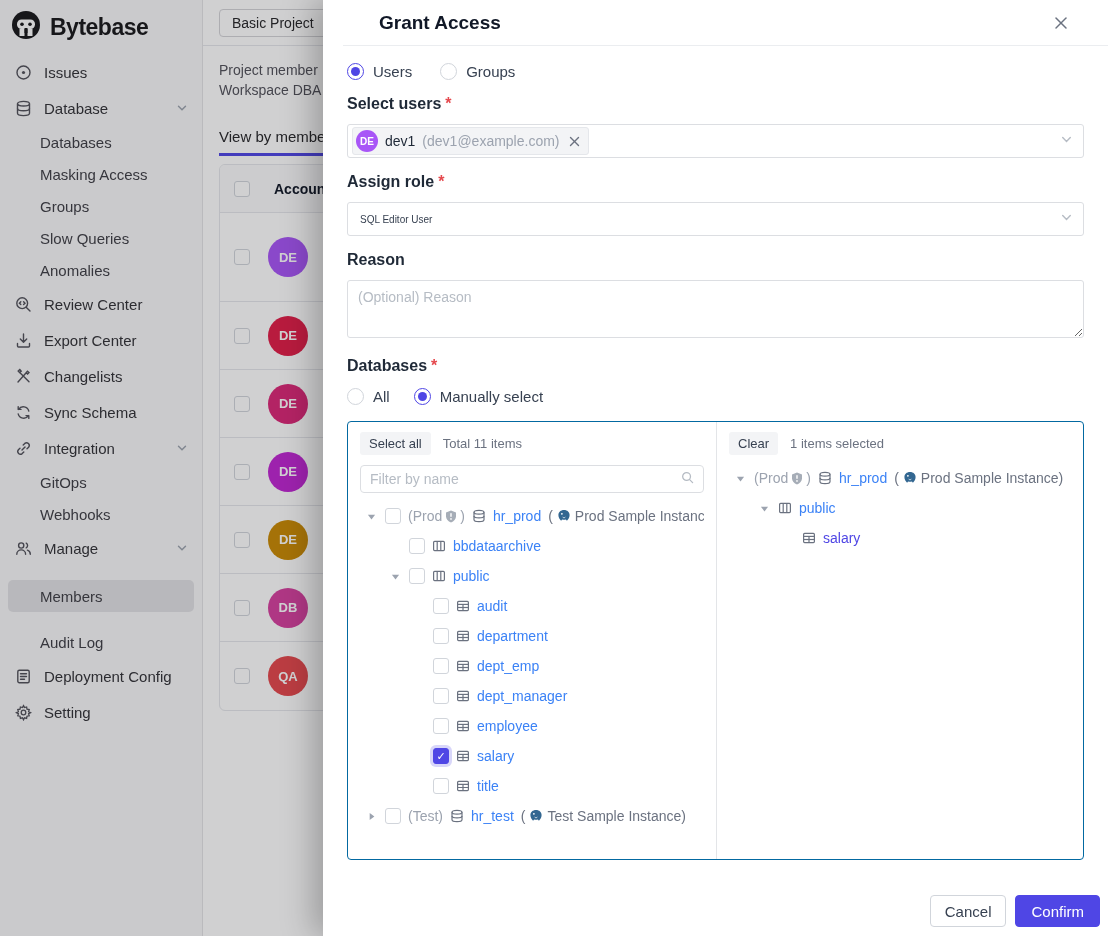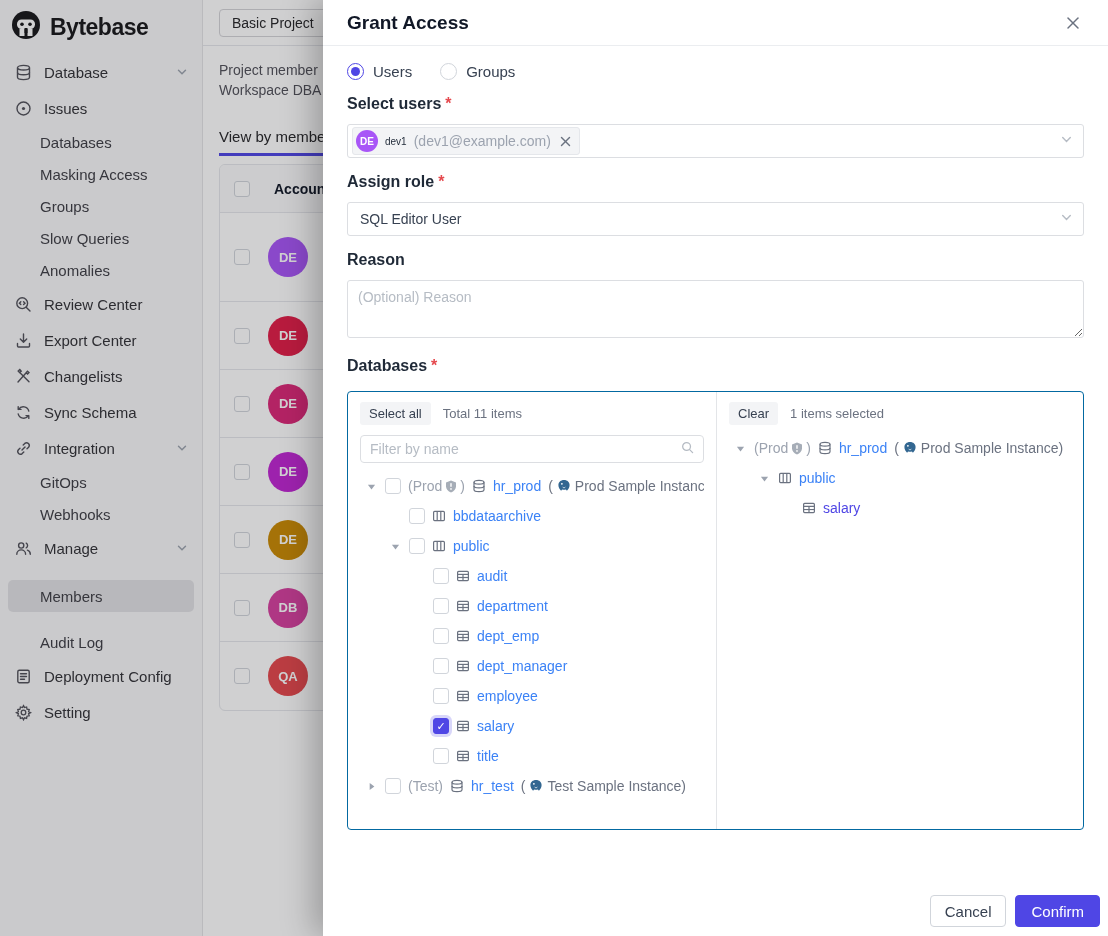--- a/index.html
+++ b/index.html
@@ -39,36 +39,36 @@
   .acct .em { font-size:14px; color:#3f3f46; line-height:20px; }
 
   .cb { width:16px; height:16px; border:1px solid #d1d5db; border-radius:3px; background:#fff; flex:none; display:flex; align-items:center; justify-content:center; }
   .cb.checked { background:#4f46e5; border-color:#4f46e5; box-shadow:0 0 0 3px rgba(79,70,229,.22); }
   .cb.checked::after { content:"\2713"; color:#fff; font-size:11px; font-weight:700; line-height:1; }
 
   .overlay { position:absolute; inset:0; background:rgba(20,20,25,0.20); z-index:40; }
 
   
   .modal { position:absolute; top:0; bottom:0; left:323px; right:0; background:#fff; z-index:50; box-shadow:-10px 0 30px rgba(0,0,0,.25); display:flex; flex-direction:column; }
-  .m-header { height:46px; flex:none; display:flex; align-items:center; justify-content:space-between; padding:0 24px; border-bottom:1px solid #ebedf0; }
+  .m-header { height:46px; flex:none; display:flex; align-items:center; justify-content:space-between; padding:0 36px; border-bottom:1px solid #ebedf0;margin-left:20px; }
   .m-title { font-size:19px; font-weight:600; color:#111827; }
   .m-close { width:22px; height:22px; display:flex; align-items:center; justify-content:center; cursor:pointer; }
   .m-body { padding:0 24px; flex:1; }
   .radio-row { display:flex; align-items:center; gap:28px; margin-top:17px; }
   .radio-opt { display:flex; align-items:flex-start; gap:9px; font-size:15px; color:#374151; cursor:pointer; }
   .radio { width:17px; height:17px; border-radius:50%; border:1px solid #d1d5db; background:#fff; position:relative; flex:none; }
   .radio.checked { border:1.5px solid #4f46e5; }
   .radio.checked::after { content:""; position:absolute; left:50%; top:50%; width:9px; height:9px; margin:-4.5px 0 0 -4.5px; border-radius:50%; background:#4f46e5; }
   .section-label { margin-top:15px; font-size:16px; font-weight:600; color:#1f2937; }
   .req { color:#e5484d; margin-left:4px; }
   .select-box { margin-top:11px; height:34px; border:1px solid #dcdee2; border-radius:3px; display:flex; align-items:center; padding:0 10px 0 4px; justify-content:space-between; background:#fff; }
-  .select-box .value { font-size:14px; color:#374151; padding-left:8px; }
+  .select-box .value { font-size:10px; color:#374151; padding-left:8px; }
   .user-tag { display:flex; align-items:center; gap:7px; background:#f3f4f6; border:1px solid #e5e7eb; border-radius:3px; height:28px; padding:0 8px 0 3px; }
   .user-tag .tag-avatar { width:22px; height:22px; border-radius:50%; background:#a855f7; color:#fff; font-size:10px; font-weight:700; display:flex; align-items:center; justify-content:center; }
-  .user-tag .tag-name { font-size:10px; color:#1f2937; }
+  .user-tag .tag-name { font-size:14px; color:#1f2937; }
   .user-tag .tag-email { font-size:14px; color:#9ca3af; }
   .user-tag .tag-x { display:flex; cursor:pointer; margin-left:2px; }
   textarea.reason { margin-top:11px; width:100%; height:58px; border:1px solid #dcdee2; border-radius:3px; resize:both; font-family:inherit; font-size:14px; padding:8px 10px; color:#374151; }
   textarea.reason::placeholder { color:#b6bcc4; }
 
   .transfer { margin-top:16px; height:439px; border:1px solid #0369a1; border-radius:4px; display:flex; overflow:hidden; }
   .t-left { width:369px; flex:none; border-right:1px solid #e3e5e8; padding:10px 12px; overflow:hidden; }
   .t-right { flex:1; padding:10px 12px; overflow:hidden; }
   .t-head { display:flex; align-items:center; gap:12px; }
   .chip { background:#f3f4f6; border-radius:3px; font-size:13px; color:#374151; padding:4px 9px; border:none; font-family:inherit; cursor:pointer; }
@@ -107,40 +107,40 @@
           <rect x="17.5" y="20" width="5" height="7" fill="#fff"></rect>
           <rect x="14.5" y="19" width="3" height="5" fill="#18181b"></rect>
         </svg>
       </span>
       <span class="logo-text">Bytebase</span>
     </div>
     <nav class="nav" id="nav">
         <div class="nav-item top">
           <span class="nav-icon">
             <svg width="17" height="17" viewBox="0 0 17 17" fill="none" stroke="#52525b" stroke-width="1.4">
+              <circle cx="8.5" cy="8.5" r="6.5"></circle>
+              <circle cx="8.5" cy="8.5" r="1.6" fill="#52525b" stroke="none"></circle>
+            </svg>
+          </span>
+          <span class="nav-label">Issues</span>
+        </div>
+        <div class="nav-item top">
+          <span class="nav-icon">
+            <svg width="17" height="17" viewBox="0 0 17 17" fill="none" stroke="#52525b" stroke-width="1.4">
               <ellipse cx="8.5" cy="3.7" rx="6" ry="2.3"></ellipse>
               <path d="M2.5 3.7v9.6c0 1.3 2.7 2.3 6 2.3s6-1 6-2.3V3.7"></path>
               <path d="M2.5 8.5c0 1.3 2.7 2.3 6 2.3s6-1 6-2.3"></path>
             </svg>
           </span>
           <span class="nav-label">Database</span>
           <span class="nav-chevron">
             <svg width="12" height="12" viewBox="0 0 12 12" fill="none" stroke="#9ca3af" stroke-width="1.4" stroke-linecap="round">
               <path d="M2.5 4.2 L6 7.8 L9.5 4.2"></path>
             </svg>
           </span>
-        </div>
-        <div class="nav-item top">
-          <span class="nav-icon">
-            <svg width="17" height="17" viewBox="0 0 17 17" fill="none" stroke="#52525b" stroke-width="1.4">
-              <circle cx="8.5" cy="8.5" r="6.5"></circle>
-              <circle cx="8.5" cy="8.5" r="1.6" fill="#52525b" stroke="none"></circle>
-            </svg>
-          </span>
-          <span class="nav-label">Issues</span>
         </div>
         <div class="nav-item sub">
           <span class="nav-label">Databases</span>
         </div>
         <div class="nav-item sub">
           <span class="nav-label">Masking Access</span>
         </div>
         <div class="nav-item sub">
           <span class="nav-label">Groups</span>
         </div>
@@ -390,20 +390,30 @@
           </svg>
       </span>
     </div>
 
     <div class="section-label">Reason</div>
     <textarea class="reason" placeholder="(Optional) Reason" style=""></textarea>
 
     <div class="section-label">
       <span>Databases</span><span class="req">*</span>
     </div>
+    <div class="radio-row" style="margin-top:13px; gap:24px;">
+      <span class="radio-opt">
+        <span class="radio"></span>
+        <span>All</span>
+      </span>
+      <span class="radio-opt">
+        <span class="radio checked"></span>
+        <span>Manually select</span>
+      </span>
+    </div>
 
     <div class="transfer">
       <div class="t-left">
         <div class="t-head">
           <button class="chip">Select all</button>
           <span class="t-count">Total 11 items</span>
         </div>
         <div class="filter-wrap">
           <input type="text" placeholder="Filter by name" style="">
           <span>

